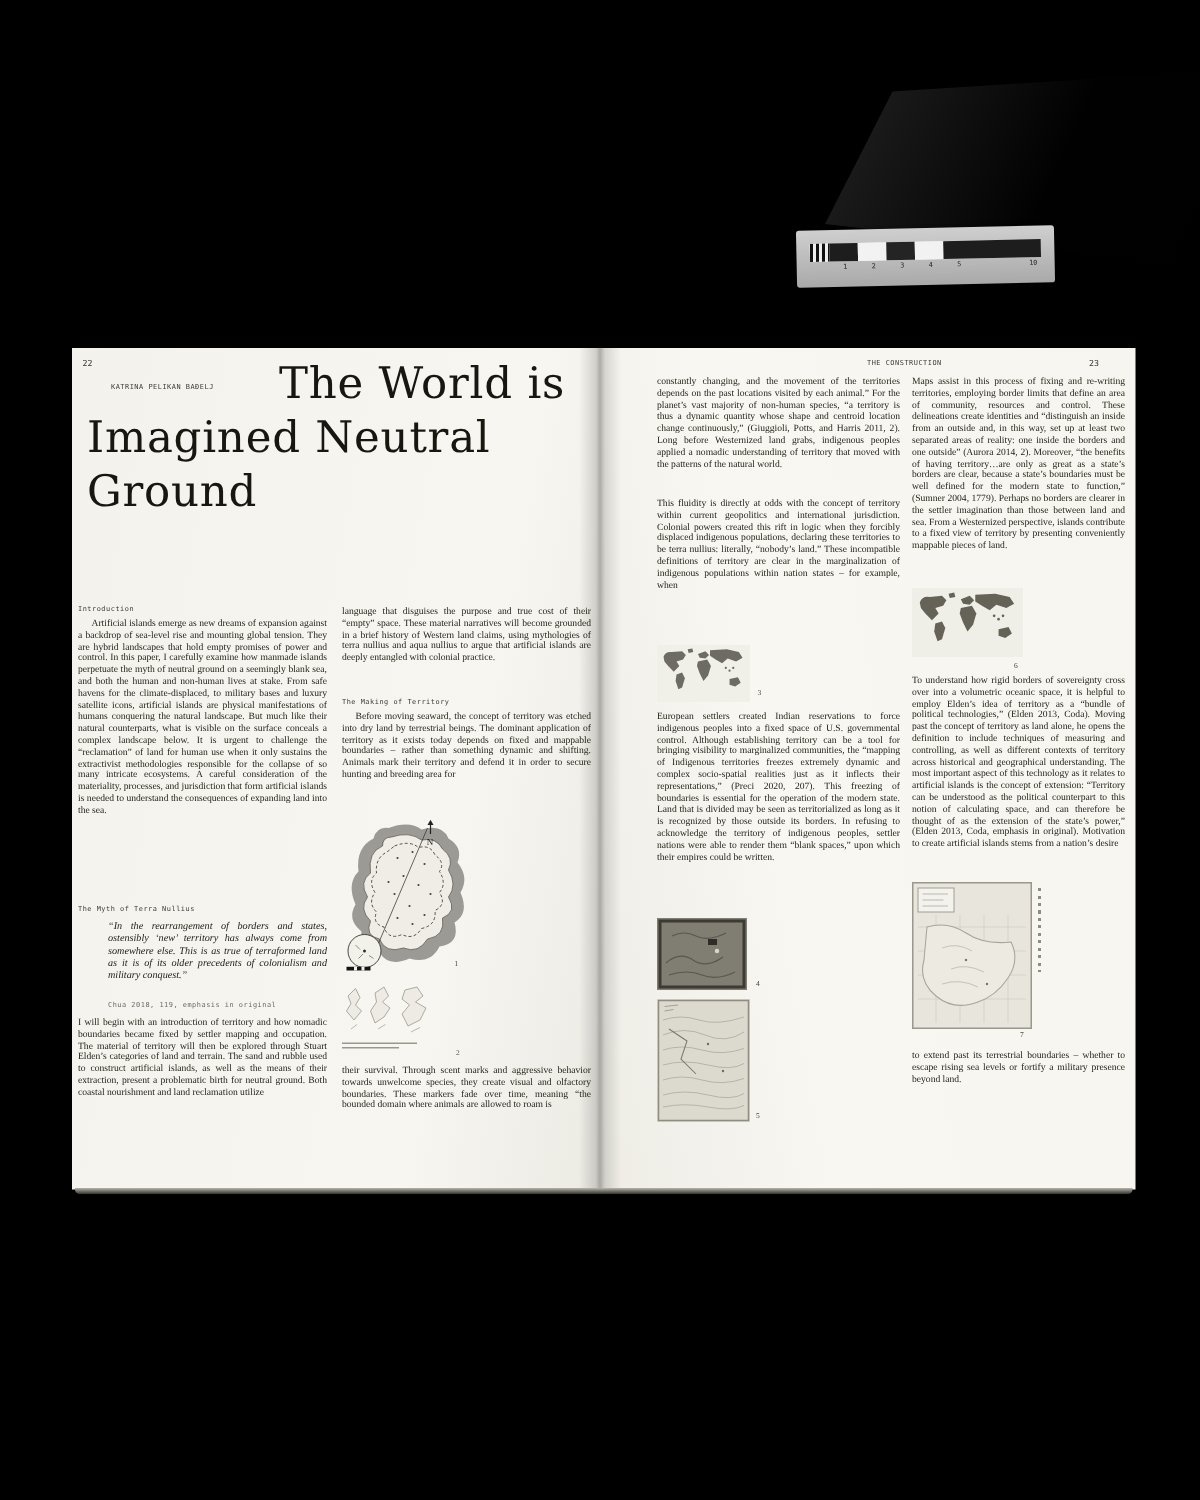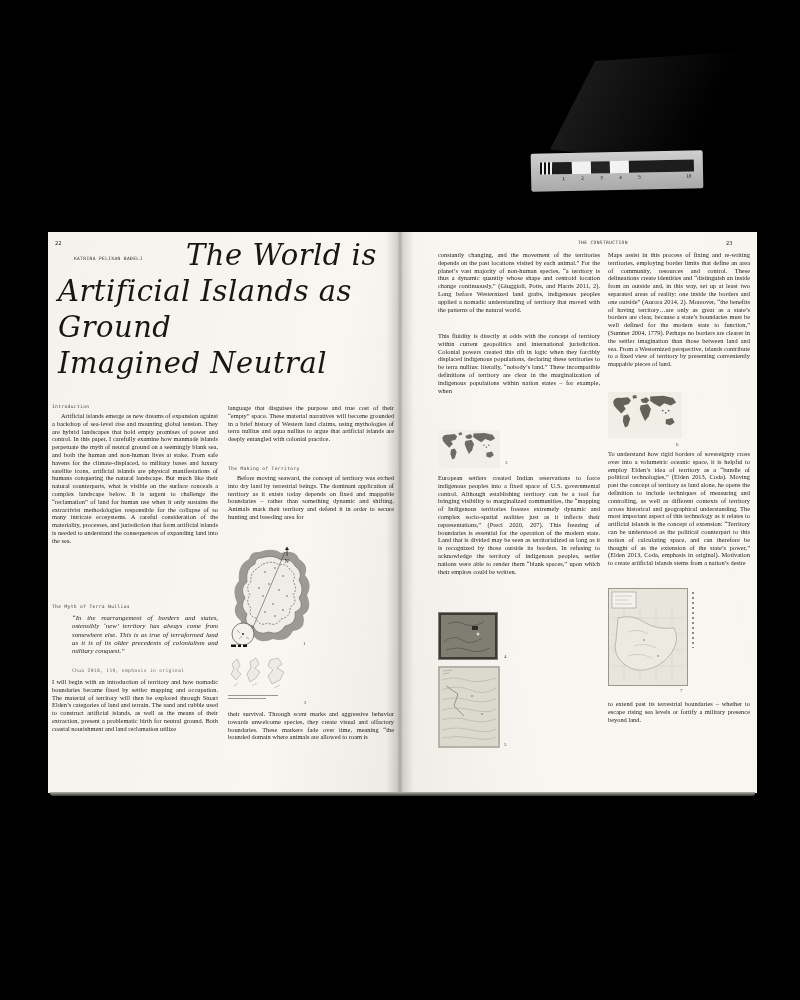--- a/index.html
+++ b/index.html
@@ -21,21 +21,21 @@
   .spread-edge{position:absolute;left:50px;top:792px;width:705px;height:4px;
     background:linear-gradient(#b7b4ab,#35342f);border-radius:0 0 3px 3px;}
   .page{position:absolute;top:0;height:561px;}
   .page.left{left:0;width:352px;background:linear-gradient(100deg,#f3f2ec,#f7f6f1 70%,#eceae3);}
   .page.right{left:352px;width:357px;background:linear-gradient(80deg,#eeece5,#f8f7f2 35%,#f6f5ef);}
   .gutter{position:absolute;left:338px;top:0;width:28px;height:561px;
     background:linear-gradient(to right,rgba(0,0,0,0) 0,rgba(0,0,0,.14) 40%,rgba(40,36,30,.34) 50%,rgba(0,0,0,.12) 62%,rgba(0,0,0,0) 100%);}
   
   .pagenum{position:absolute;font:5.5px "DejaVu Sans Mono",monospace;color:#33322c;}
   .tinymono{position:absolute;font:4.6px "DejaVu Sans Mono",monospace;letter-spacing:.35px;color:#3c3b35;white-space:nowrap;}
-  .title{position:absolute;left:10px;top:5px;width:336px;font-family:"DejaVu Serif",serif;font-style:italic;
+  .title{position:absolute;left:10px;top:5px;width:336px;font-family:"DejaVu Serif",serif;
     font-size:29px;line-height:36px;color:#17160f;letter-spacing:.5px;}
   .title .l1{text-indent:128px;}
   .para{position:absolute;font-size:6.4px;line-height:7.8px;color:#262419;text-align:justify;hyphens:auto;}
   .indent{text-indent:9px;}
   .quote{position:absolute;font-style:italic;font-size:6.8px;line-height:8.3px;color:#1f1d13;text-align:justify;}
   .fignum{position:absolute;font:5px "Liberation Serif",serif;color:#4a4840;}
   .figure{position:absolute;}
   .capline{position:absolute;height:1px;background:#9b978c;}
   .vcap{position:absolute;width:2px;background:repeating-linear-gradient(#8f8c81 0 2px,transparent 2px 5px);}
 </style>
@@ -66,23 +66,22 @@
   </div>
 
   <div class="spread">
 
     <div class="page left">
       <div class="pagenum" style="left:7px;top:8px">22</div>
       <div class="tinymono" style="left:26px;top:24px">KATRINA PELIKAN BAĐELJ</div>
 
       <div class="title">
         <div class="l1">The World is</div>
-        <div>Artificial Islands as</div>
+        <div>Imagined Neutral</div>
         <div>Ground</div>
-        <div>Imagined Neutral</div>
       </div>
 
       <div class="tinymono" style="left:4px;top:172px">Introduction</div>
       <div class="para indent" style="left:4px;top:180px;width:166px">Artificial islands emerge as new dreams of expansion against a backdrop of sea-level rise and mounting global tension. They are hybrid landscapes that hold empty promises of power and control. In this paper, I carefully examine how manmade islands perpetuate the myth of neutral ground on a seemingly blank sea, and both the human and non-human lives at stake. From safe havens for the climate-displaced, to military bases and luxury satellite icons, artificial islands are physical manifestations of humans conquering the natural landscape. But much like their natural counterparts, what is visible on the surface conceals a complex landscape below. It is urgent to challenge the “reclamation” of land for human use when it only sustains the extractivist methodologies responsible for the collapse of so many intricate ecosystems. A careful consideration of the materiality, processes, and jurisdiction that form artificial islands is needed to understand the consequences of expanding land into the sea.</div>
       <div class="tinymono" style="left:4px;top:372px">The Myth of Terra Nullius</div>
       <div class="quote" style="left:24px;top:382px;width:146px">“In the rearrangement of borders and states, ostensibly ‘new’ territory has always come from somewhere else. This is as true of terraformed land as it is of its older precedents of colonialism and military conquest.”</div>
       <div class="tinymono" style="left:24px;top:436px;color:#6b6a62">Chua 2018, 119, emphasis in original</div>
       <div class="para" style="left:4px;top:446px;width:166px">I will begin with an introduction of territory and how nomadic boundaries became fixed by settler mapping and occupation. The material of territory will then be explored through Stuart Elden’s categories of land and terrain. The sand and rubble used to construct artificial islands, as well as the means of their extraction, present a problematic birth for neutral ground. Both coastal nourishment and land reclamation utilize</div>
 
       <div class="para" style="left:180px;top:172px;width:166px">language that disguises the purpose and true cost of their “empty” space. These material narratives will become grounded in a brief history of Western land claims, using mythologies of terra nullius and aqua nullius to argue that artificial islands are deeply entangled with colonial practice.</div>

